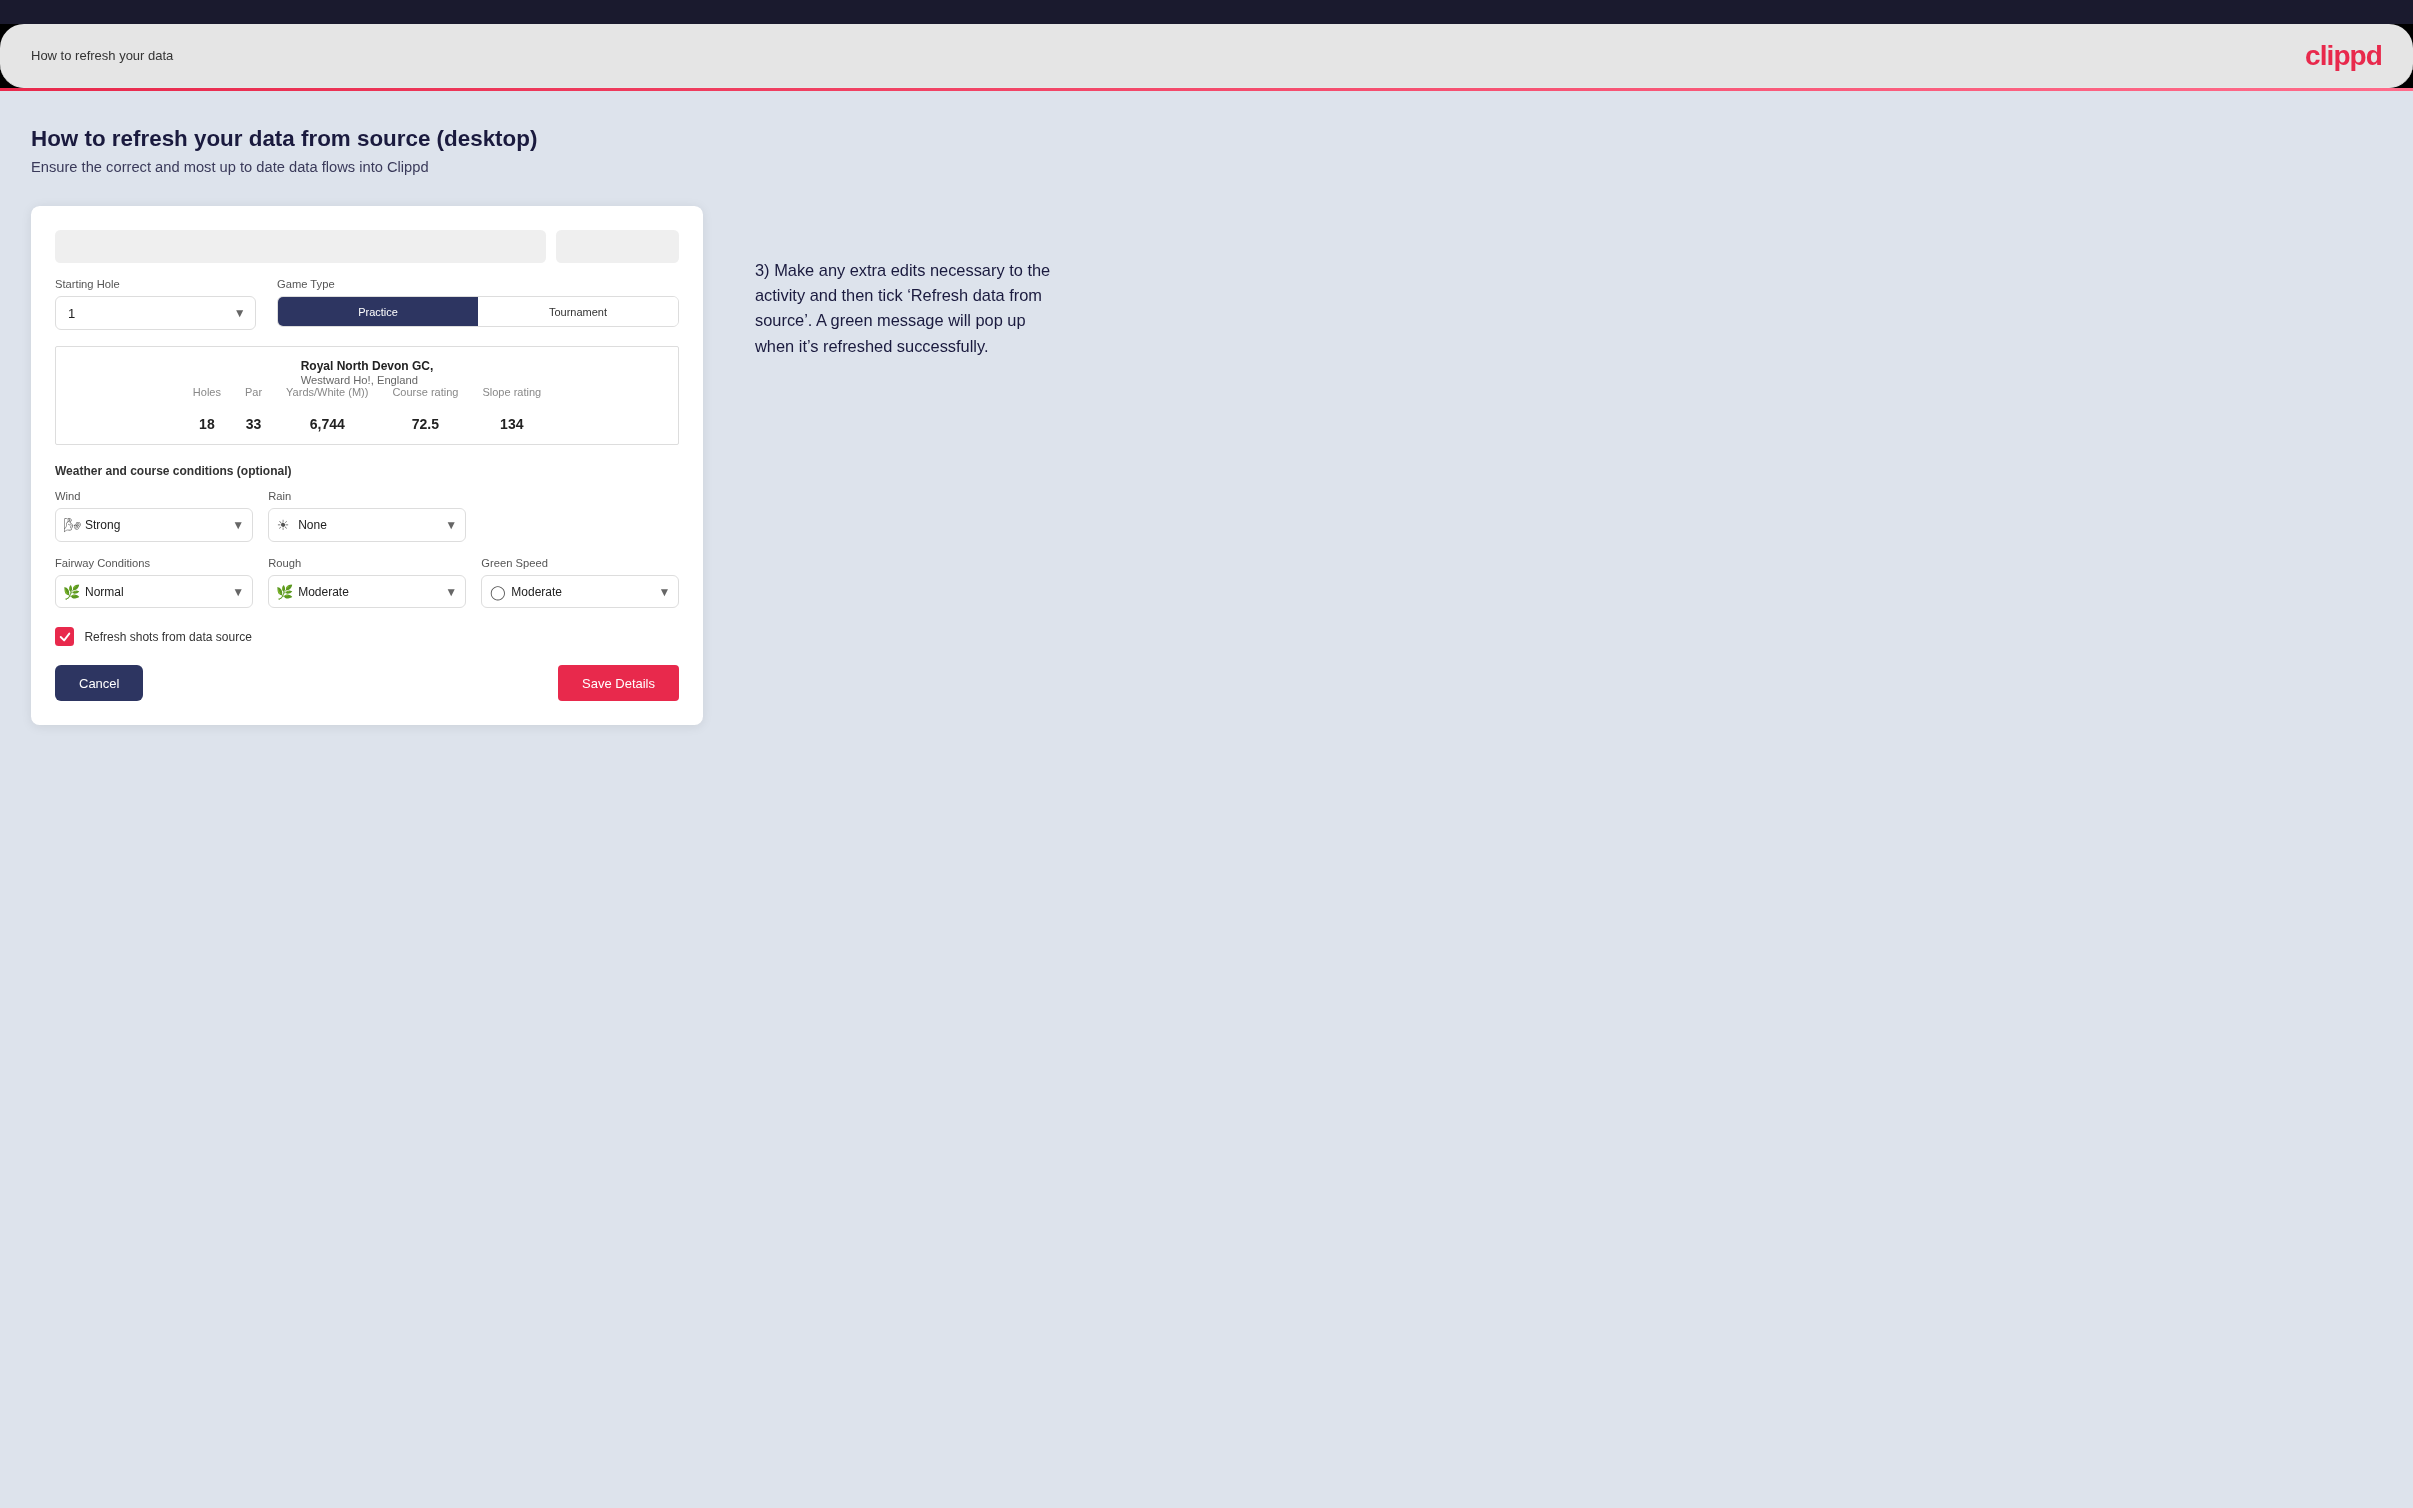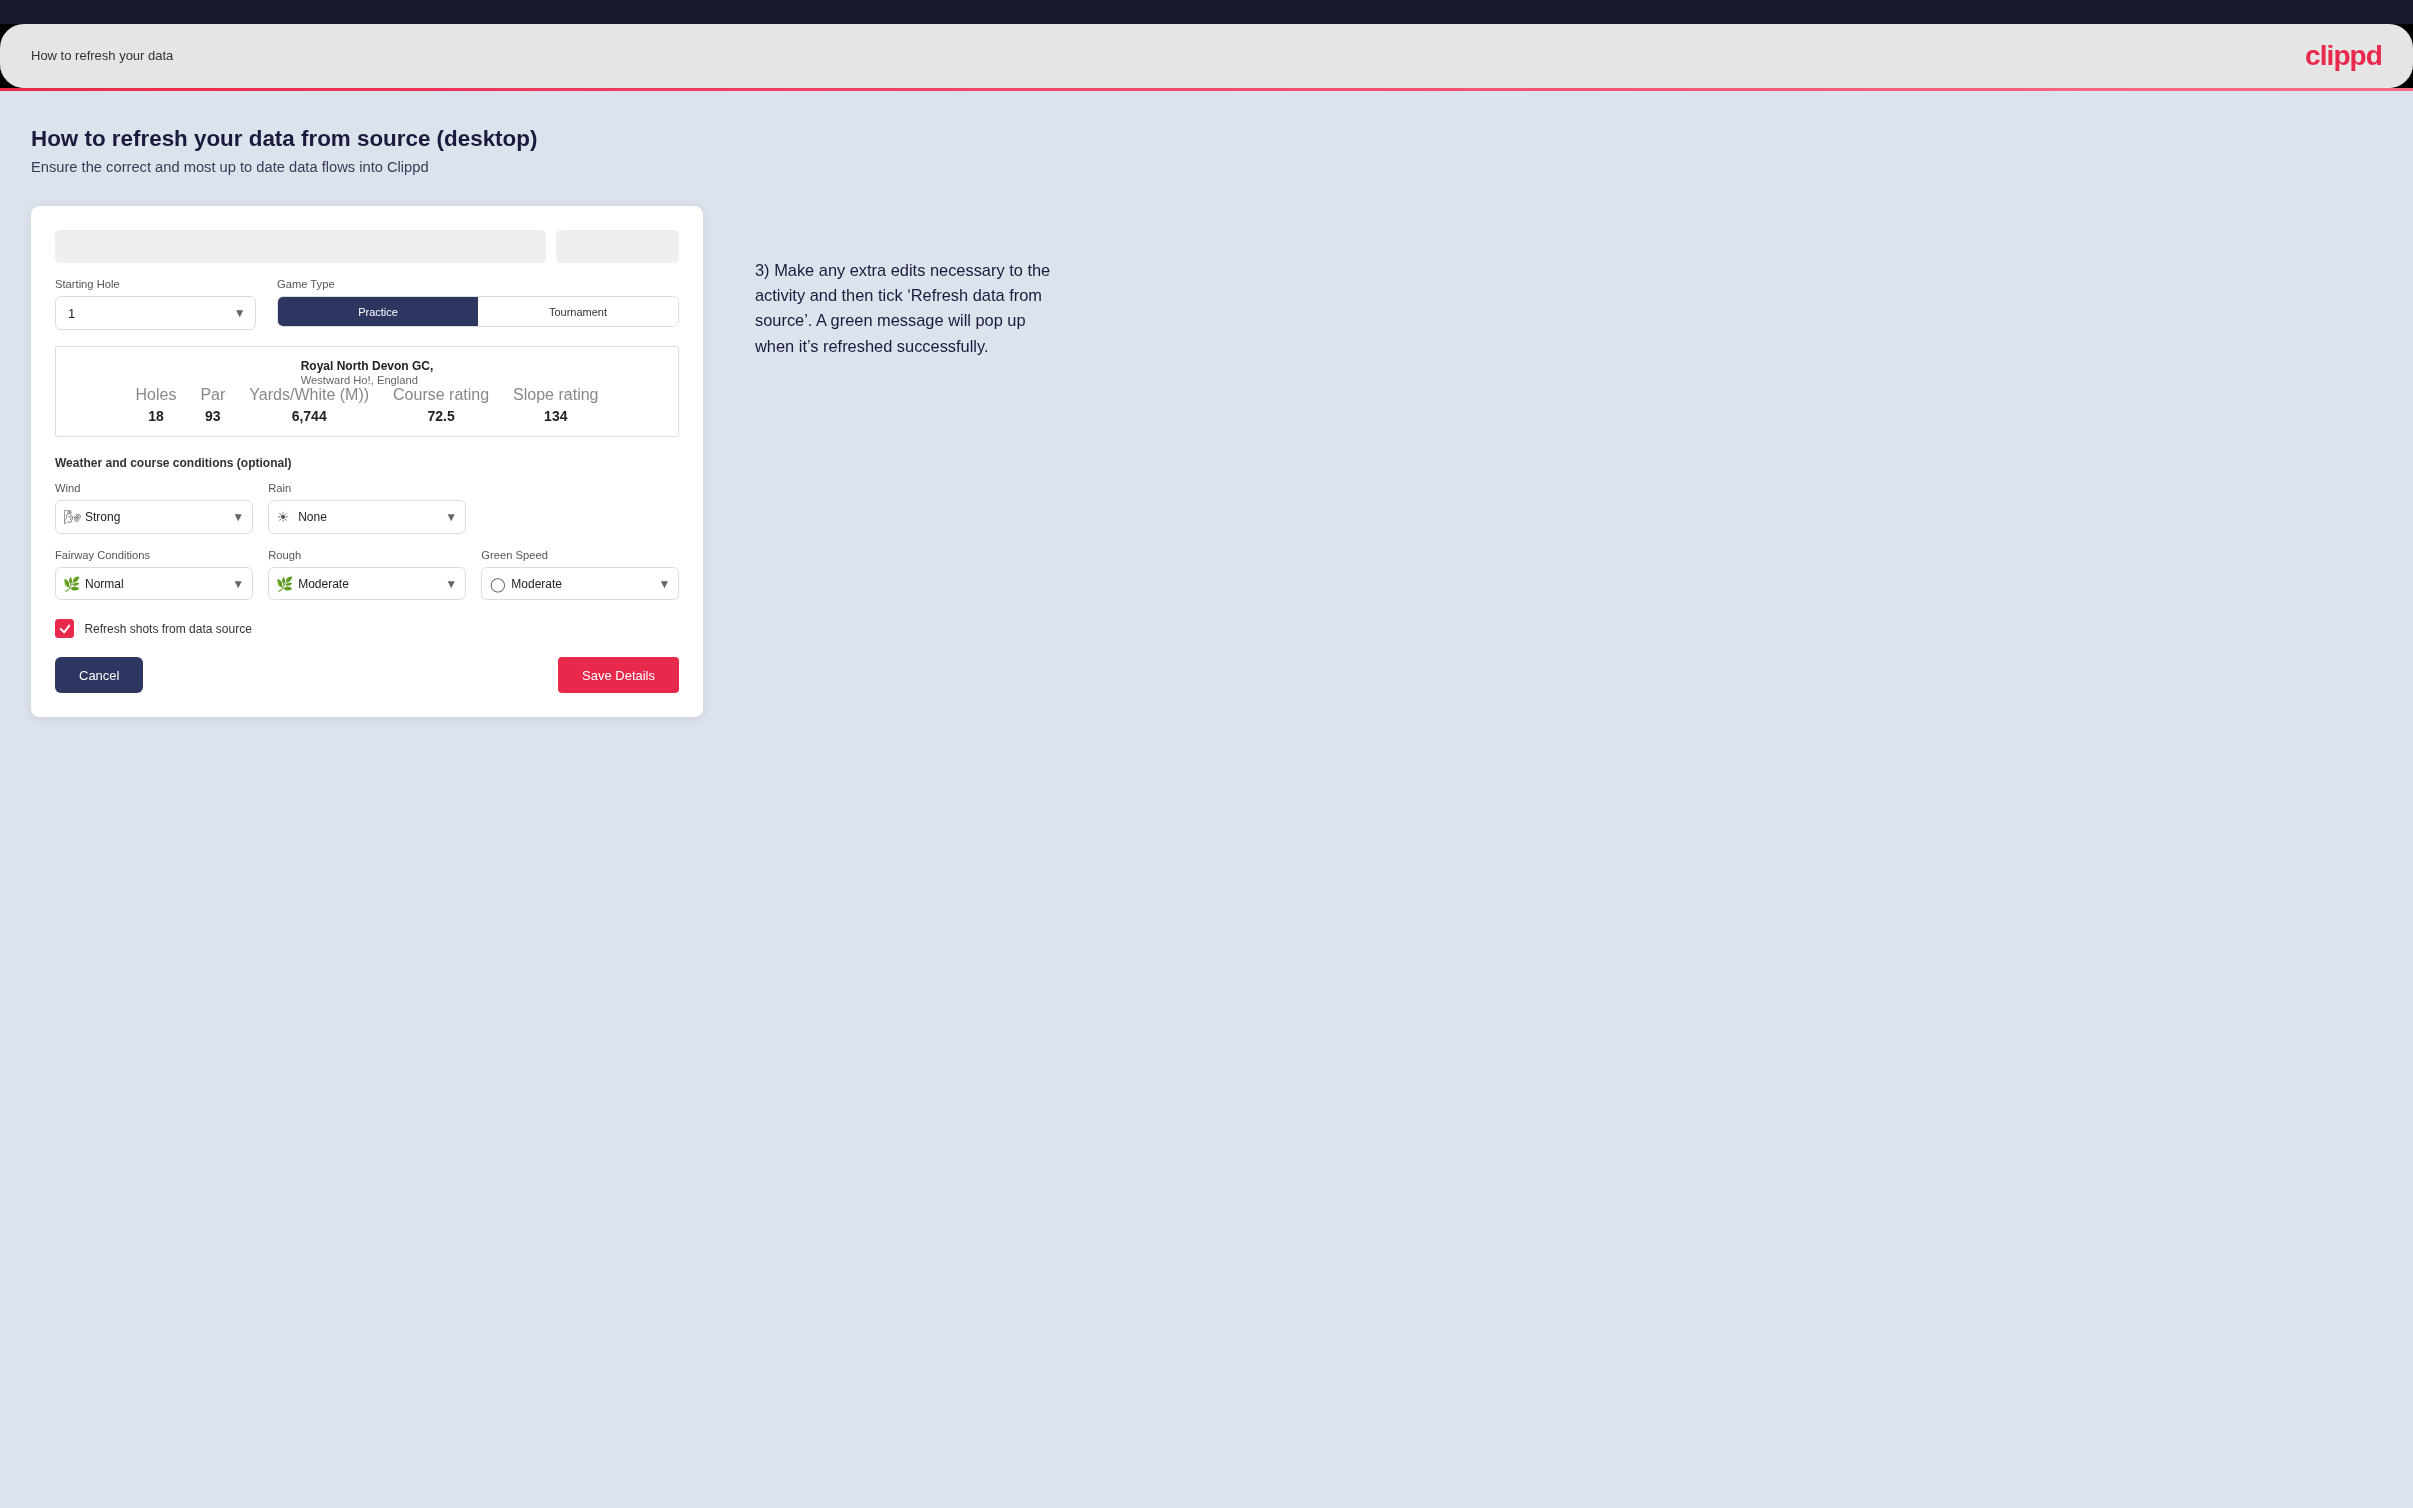--- a/index.html
+++ b/index.html
@@ -165,24 +165,24 @@
       margin-top: 1.7px;
     }
     .course-stats {
       display: flex;
       gap: 24px;
     }
     .stat-item {
       text-align: center;
     }
     .stat-label {
-      font-size: 16px;
+      font-size: 11px;
       color: #888;
       display: block;
-      margin-bottom: 4px;
+      margin-bottom: 18px;
     }
     .stat-value {
       font-size: 14px;
       font-weight: 600;
       color: #222;
     }
     .section-title {
       font-size: 12px;
       font-weight: 600;
       color: #333;
@@ -332,21 +332,21 @@
           <div class="course-name">Royal North Devon GC,</div>
           <div class="course-location">Westward Ho!, England</div>
         </div>
         <div class="course-stats">
           <div class="stat-item">
             <span class="stat-label">Holes</span>
             <span class="stat-value">18</span>
           </div>
           <div class="stat-item">
             <span class="stat-label">Par</span>
-            <span class="stat-value">93</span>
+            <span class="stat-value">33</span>
           </div>
           <div class="stat-item">
             <span class="stat-label">Yards/White (M))</span>
             <span class="stat-value">6,744</span>
           </div>
           <div class="stat-item">
             <span class="stat-label">Course rating</span>
             <span class="stat-value">72.5</span>
           </div>
           <div class="stat-item">

